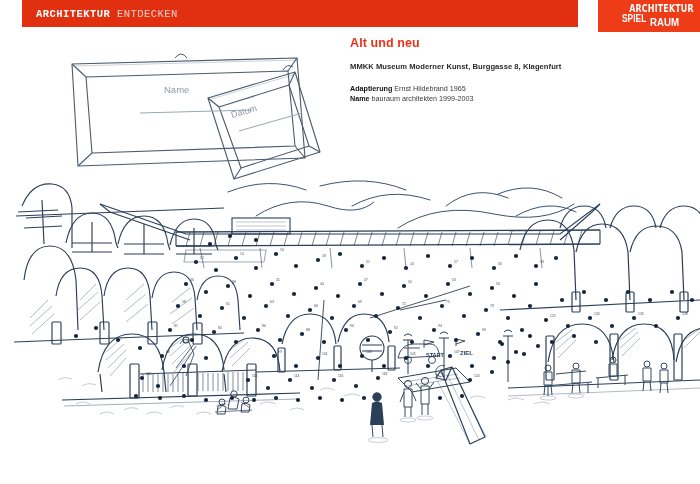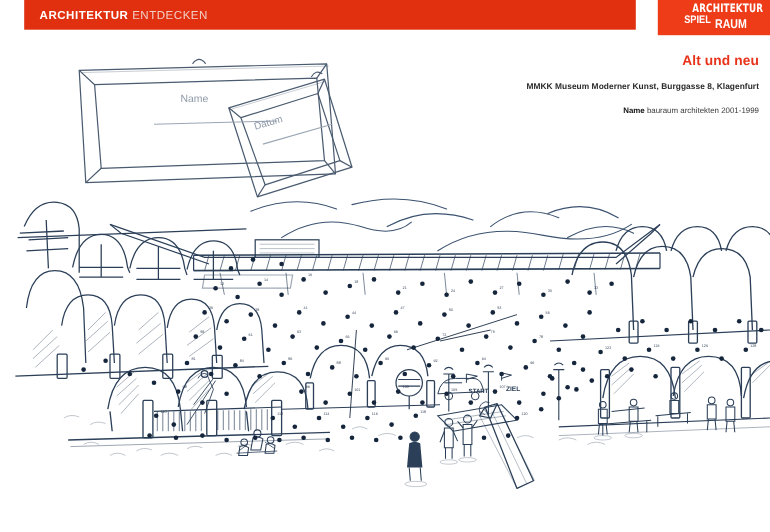--- a/index.html
+++ b/index.html
@@ -11,20 +11,21 @@
   #page{position:absolute;inset:0;width:700px;height:484px;background:#fff;}
 
   
   .header-bar{
     position:absolute;left:22px;top:0;width:556px;height:27px;
     background:#e03010;display:flex;align-items:center;
   }
   .header-title{
     margin-left:14px;font-size:10.5px;letter-spacing:.45px;color:#ffffff;
     white-space:nowrap;
+    font-family:Liberation Mono, monospace;
   }
   .header-title b{font-weight:bold;}
   .header-title span{font-weight:normal;color:#f3cfc6;}
 
   .logo-block{
     position:absolute;left:598px;top:0;width:102px;height:32px;
     background:#ee3b18;color:#fff;
   }
   .logo-l1{
     position:absolute;right:6px;top:3px;font-size:10.5px;font-weight:bold;
@@ -36,21 +37,21 @@
     position:absolute;left:24px;top:13px;font-size:10px;font-weight:bold;
     line-height:11px;transform:scaleX(.84);transform-origin:left center;
   }
   .logo-l3{
     position:absolute;left:52px;top:16px;font-size:11.5px;font-weight:bold;
     line-height:12px;transform:scaleX(.84);transform-origin:left center;
   }
 
   
   .info{
-    position:absolute;right:10px;top:48px;width:340px;text-align:right;color:#1b2a3a;
+    position:absolute;right:10px;top:36px;width:340px;text-align:left;color:#1b2a3a;
   }
   .info-title{
     color:#e8331a;font-size:12.5px;font-weight:bold;margin-bottom:12px;letter-spacing:.1px;
   }
   .info-address{font-size:7.6px;color:#2a2a2a;margin-bottom:13px;letter-spacing:.05px;font-weight:bold;}
   .info-line{font-size:7.2px;color:#3a3a3a;line-height:9.6px;white-space:nowrap;}
   .info-line b{color:#111;font-weight:bold;}
 
   
   .art{position:absolute;left:0;top:0;width:700px;height:484px;pointer-events:none;}
@@ -69,22 +70,26 @@
   <div class="logo-block">
     <div class="logo-l1">ARCHITEKTUR</div>
     <div class="logo-l2">SPIEL</div>
     <div class="logo-l3">RAUM</div>
   </div>
 
   <div class="info">
     <div class="info-title">Alt und neu</div>
     <div class="info-address">MMKK Museum Moderner Kunst, Burggasse 8, Klagenfurt</div>
     <div class="info-line">
+      <b>Adaptierung</b>
+      <span>Ernst Hildebrand 1965</span>
+    </div>
+    <div class="info-line">
       <b>Name</b>
-      <span>bauraum architekten 2001-1999</span>
+      <span>bauraum architekten 1999-2003</span>
     </div>
   </div>
 
   <svg class="art" viewBox="0 0 700 484">
     <defs>
       <g id="frameLabelDefs"></g>
     </defs>
 
     <g fill="none" stroke="#4a5b70" stroke-width="1.1" stroke-linejoin="round">
 

